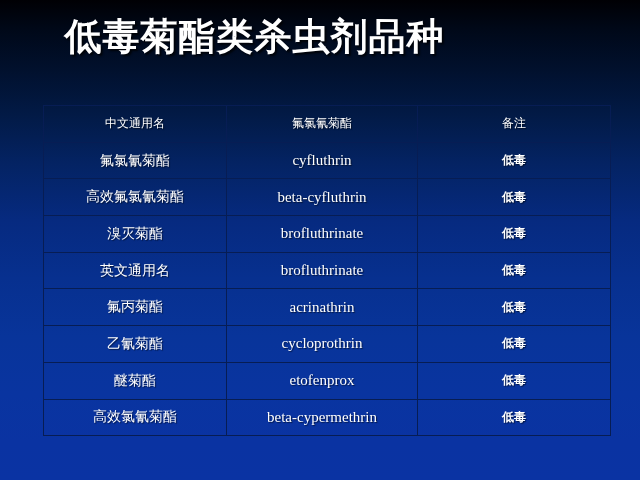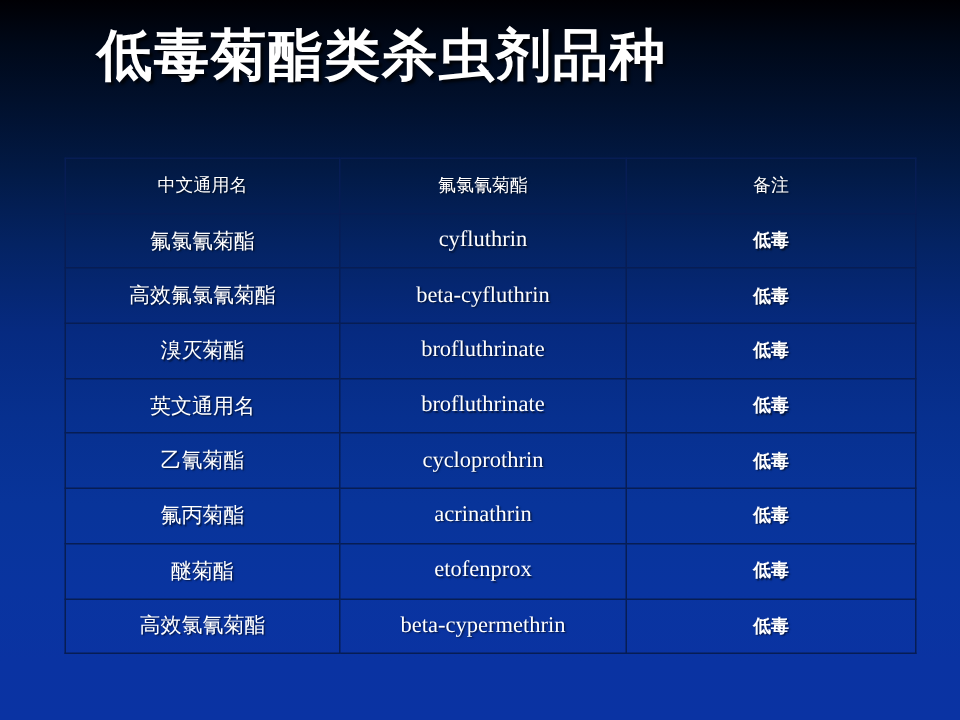--- a/index.html
+++ b/index.html
@@ -128,27 +128,27 @@
         <td class="cn-cell">溴灭菊酯</td>
         <td class="en-cell">brofluthrinate</td>
         <td class="note-cell">低毒</td>
       </tr>
       <tr>
         <td class="cn-cell">英文通用名</td>
         <td class="en-cell">brofluthrinate</td>
         <td class="note-cell">低毒</td>
       </tr>
       <tr>
-        <td class="cn-cell">乙氰菊酯</td>
-        <td class="en-cell">cycloprothrin</td>
+        <td class="cn-cell">氟丙菊酯</td>
+        <td class="en-cell">acrinathrin</td>
         <td class="note-cell">低毒</td>
       </tr>
       <tr>
-        <td class="cn-cell">氟丙菊酯</td>
-        <td class="en-cell">acrinathrin</td>
+        <td class="cn-cell">乙氰菊酯</td>
+        <td class="en-cell">cycloprothrin</td>
         <td class="note-cell">低毒</td>
       </tr>
       <tr>
         <td class="cn-cell">醚菊酯</td>
         <td class="en-cell">etofenprox</td>
         <td class="note-cell">低毒</td>
       </tr>
       <tr>
         <td class="cn-cell">高效氯氰菊酯</td>
         <td class="en-cell">beta-cypermethrin</td>

